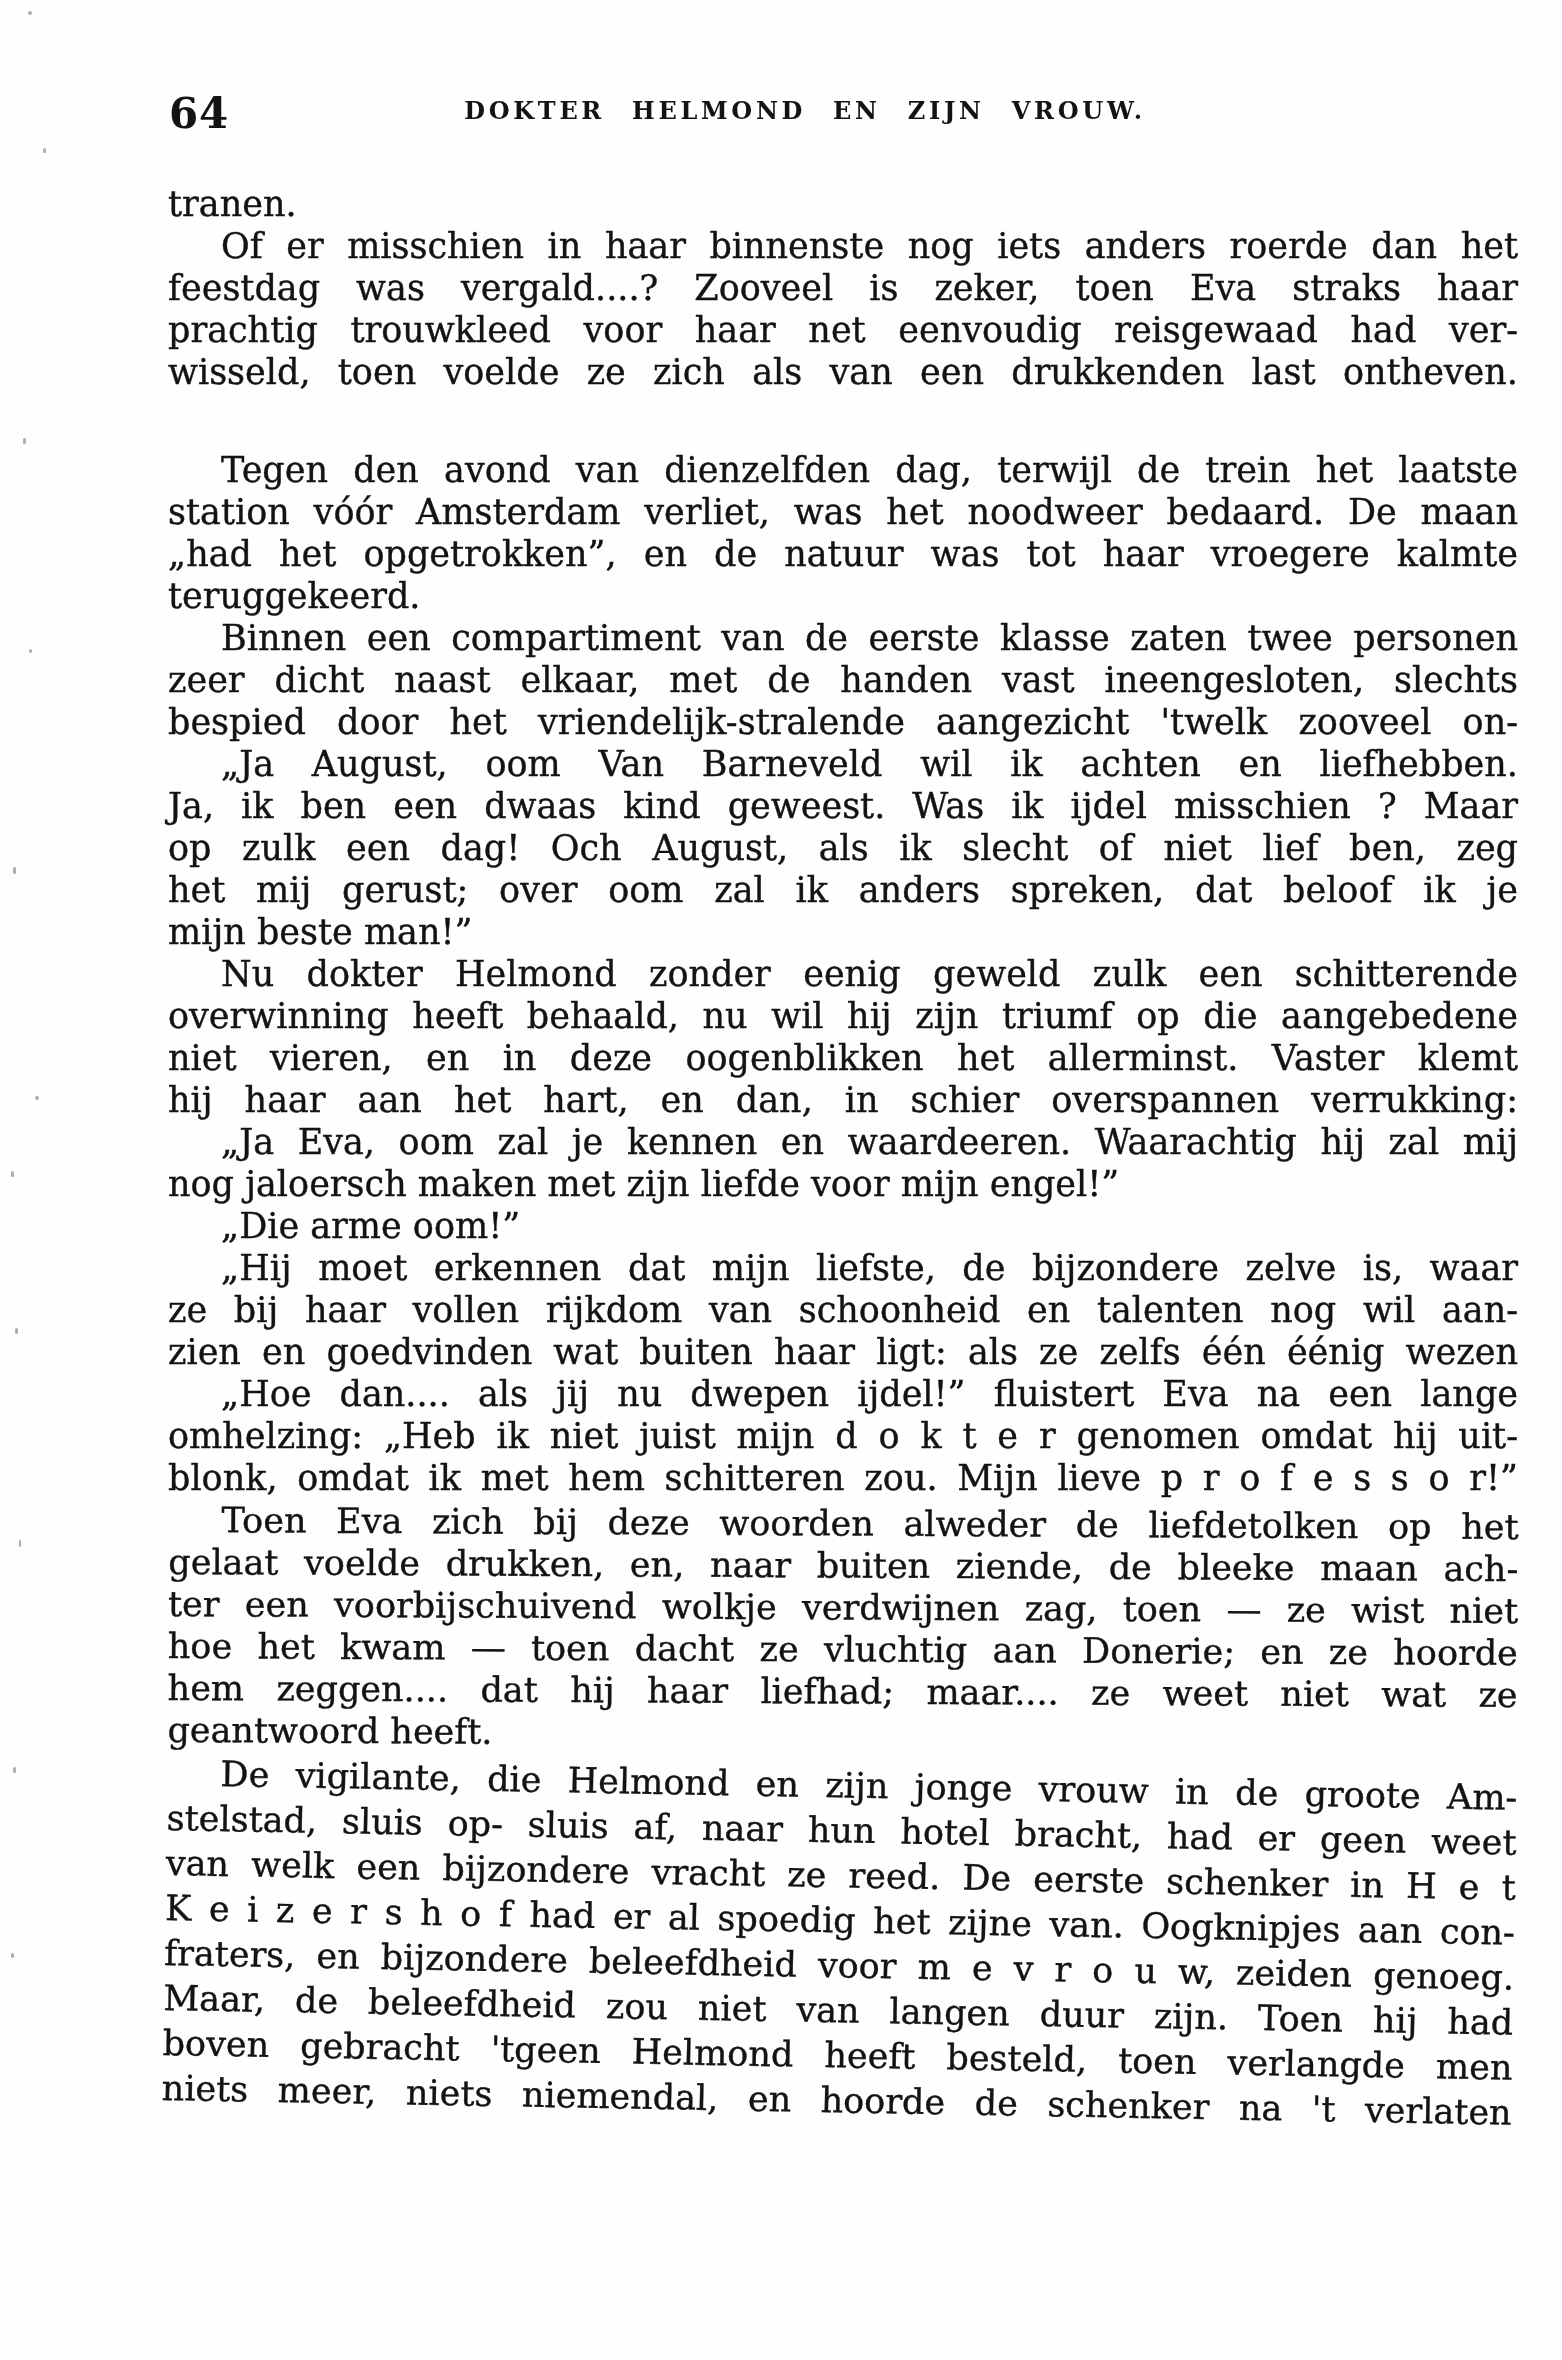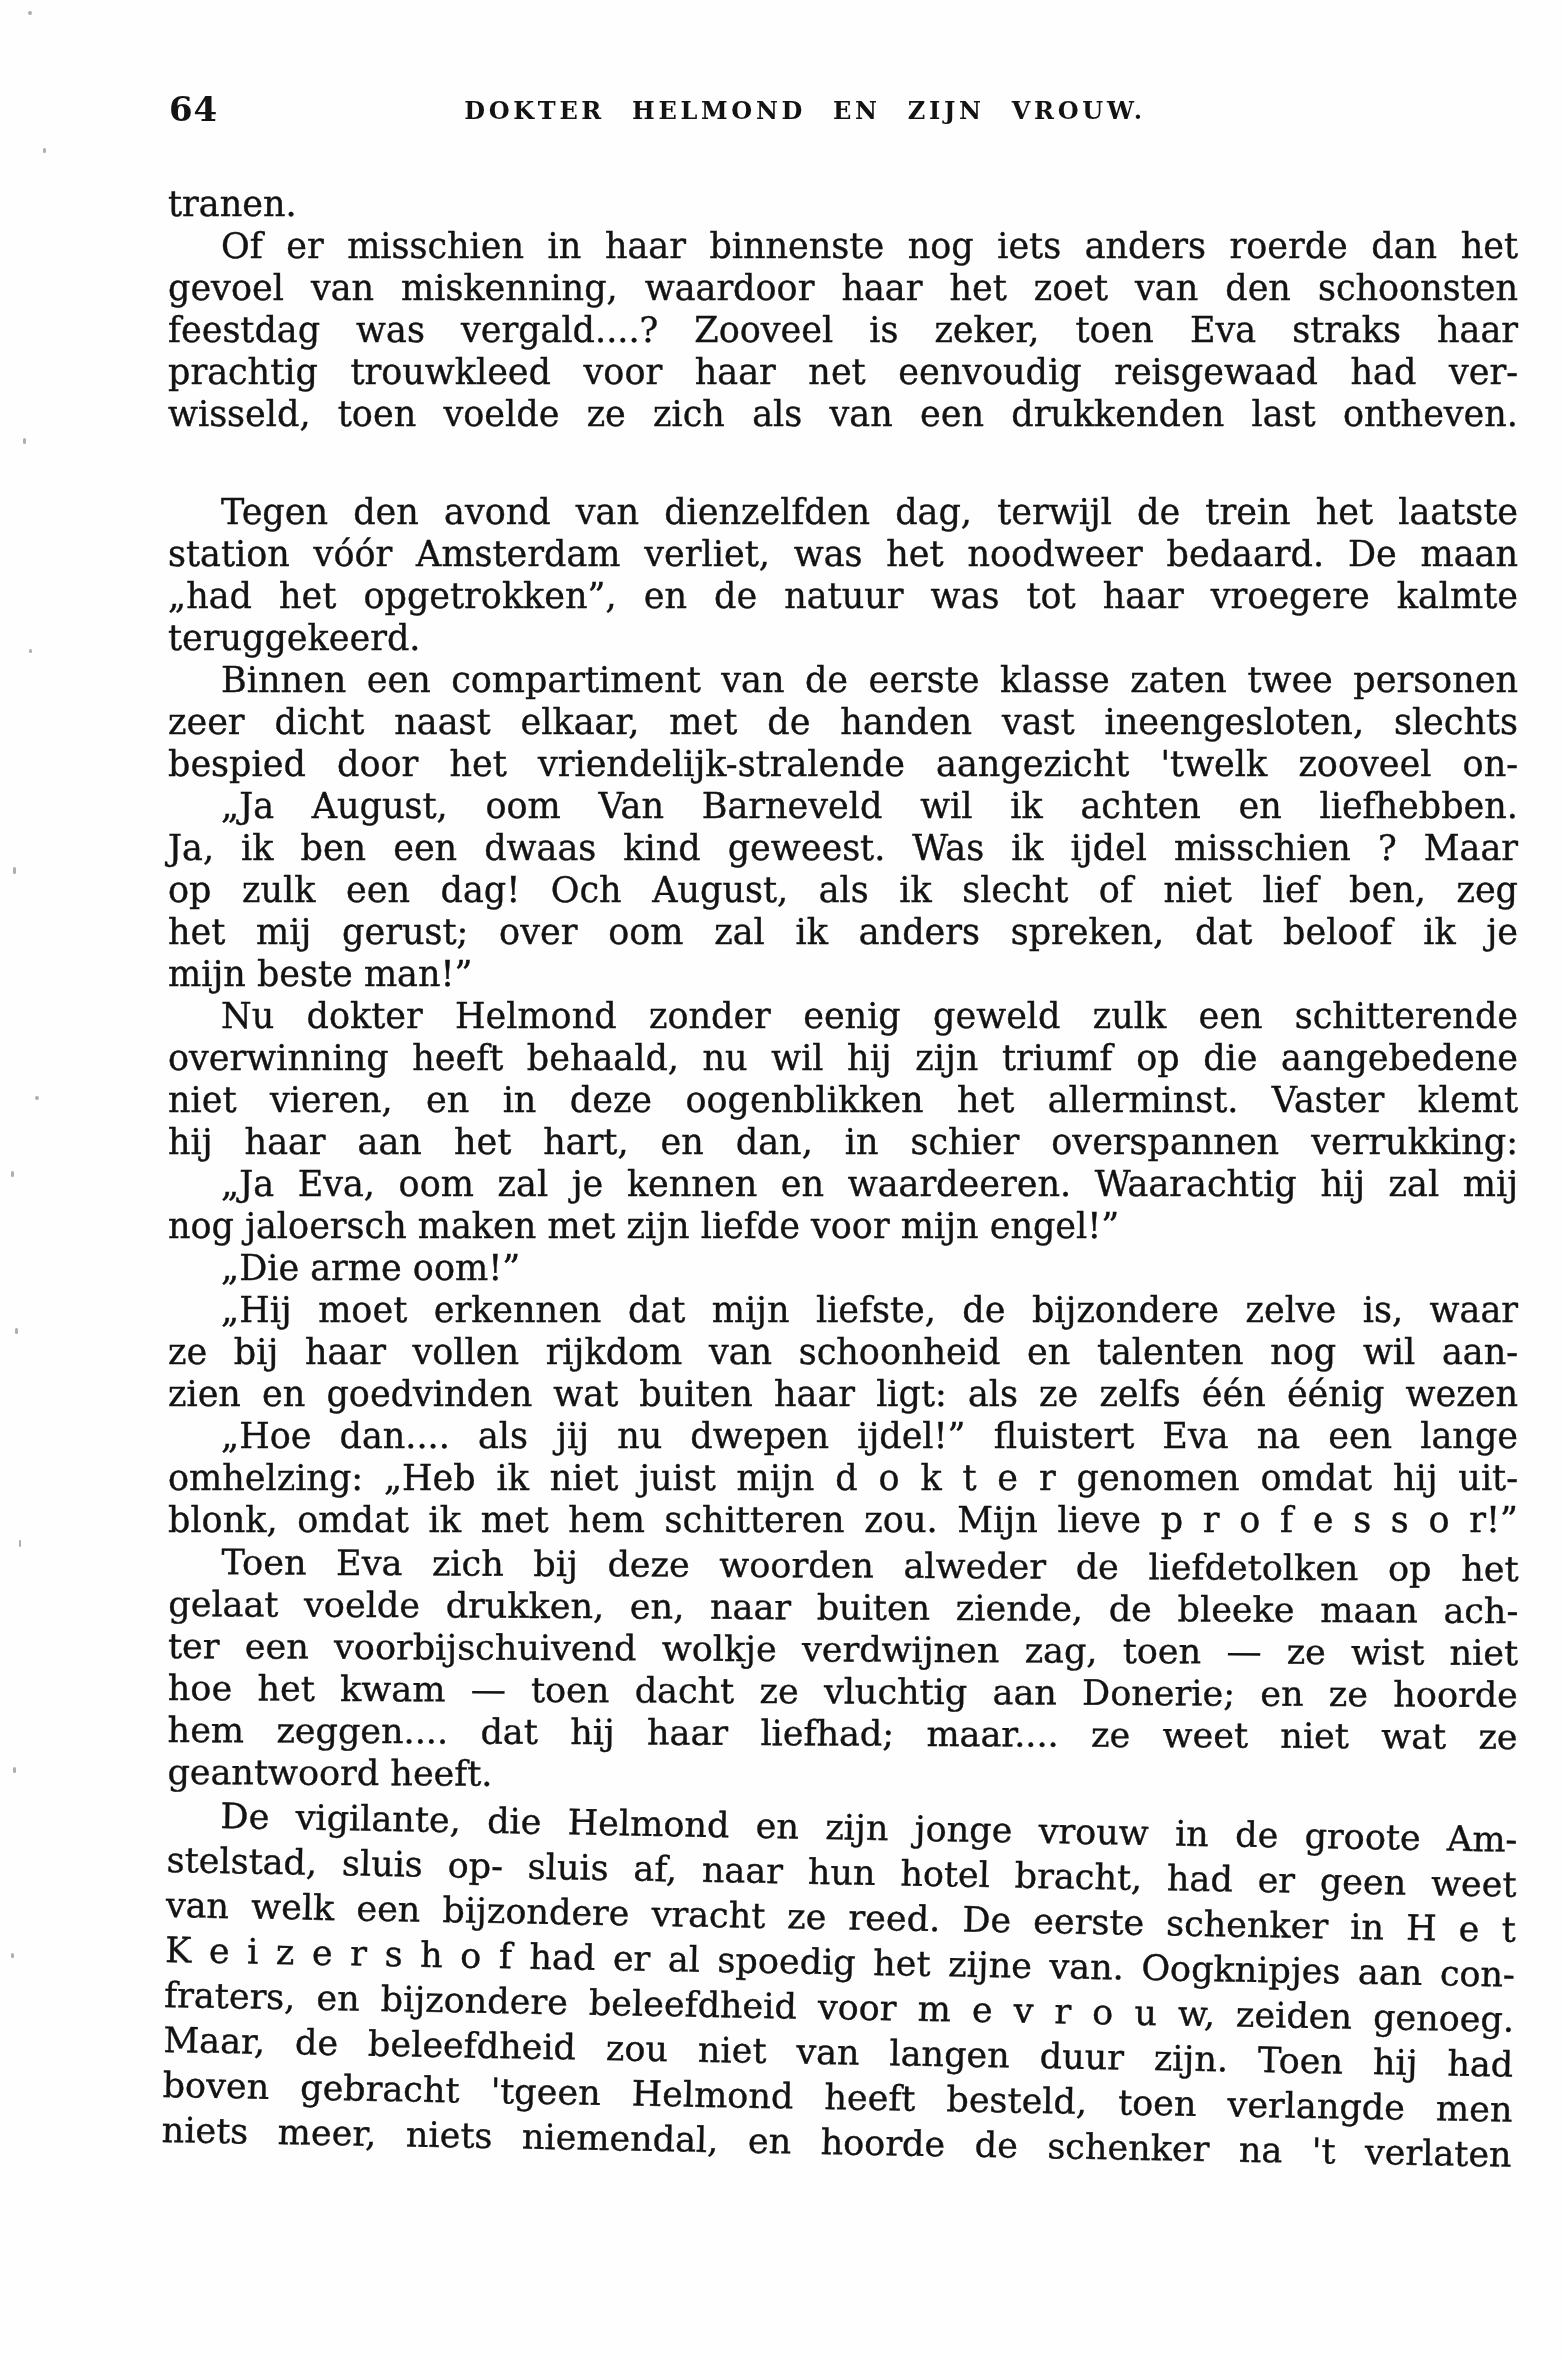--- a/index.html
+++ b/index.html
@@ -18,21 +18,21 @@
   .page {
     position: absolute;
     inset: 0;
     background: #fefefe;
   }
   
   .pagenum {
     position: absolute;
     left: 169px;
     top: 89px;
-    font-size: 34px;
+    font-size: 42px;
     font-weight: bold;
     letter-spacing: 0.9px;
   }
   .running-title {
     position: absolute;
     left: 0;
     top: 96px;
     width: 1610px; 
     text-align: center;
     font-size: 24px;
@@ -76,21 +76,20 @@
     <div class="pagenum">64</div>
     <div class="running-title">DOKTER HELMOND EN ZIJN VROUW.</div>
   </header>
 
   <main class="body-text" id="body-text">
       <div class="paragraph">
         <div class="line">tranen.</div>
       </div>
       <div class="paragraph">
         <div class="line fill first">Of er misschien in haar binnenste nog iets anders roerde dan het</div>
-        <div class="line fill">gevoel van miskenning, waardoor haar het zoet van den schoonsten</div>
         <div class="line fill">feestdag was vergald....? Zooveel is zeker, toen Eva straks haar</div>
         <div class="line fill">prachtig trouwkleed voor haar net eenvoudig reisgewaad had ver-</div>
         <div class="line fill">wisseld, toen voelde ze zich als van een drukkenden last ontheven.</div>
       </div>
       <div class="paragraph gap">
         <div class="line fill first">Tegen den avond van dienzelfden dag, terwijl de trein het laatste</div>
         <div class="line fill">station vóór Amsterdam verliet, was het noodweer bedaard. De maan</div>
         <div class="line fill">„had het opgetrokken”, en de natuur was tot haar vroegere kalmte</div>
         <div class="line">teruggekeerd.</div>
       </div>

